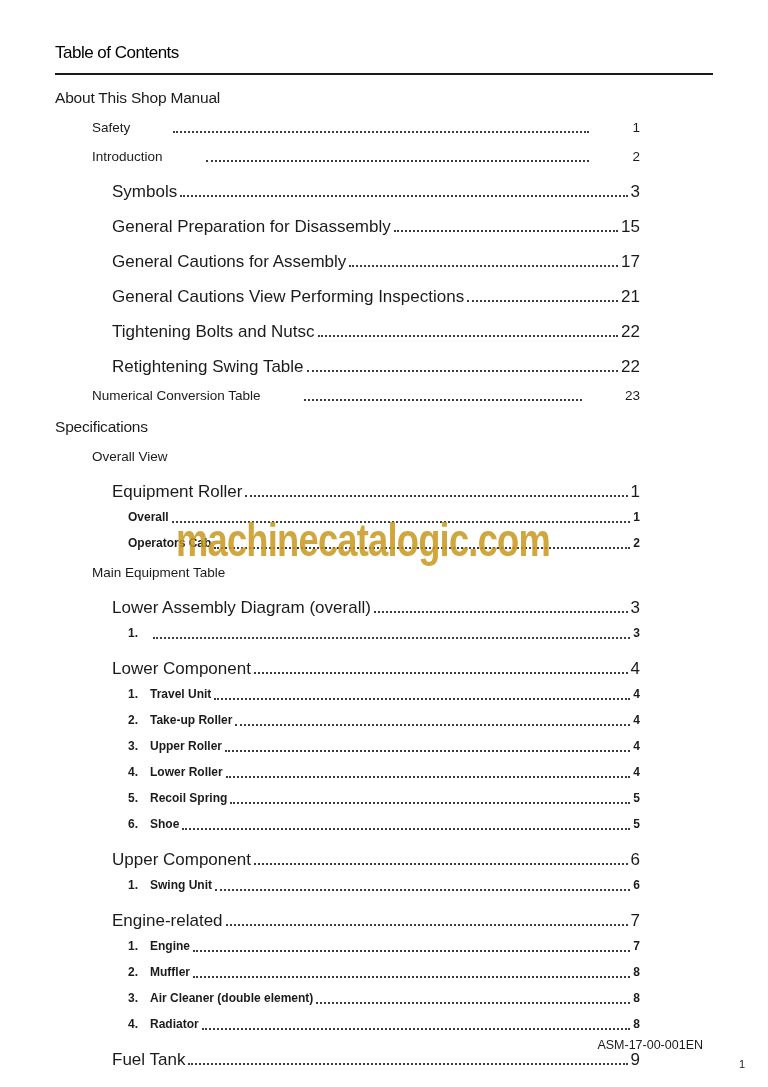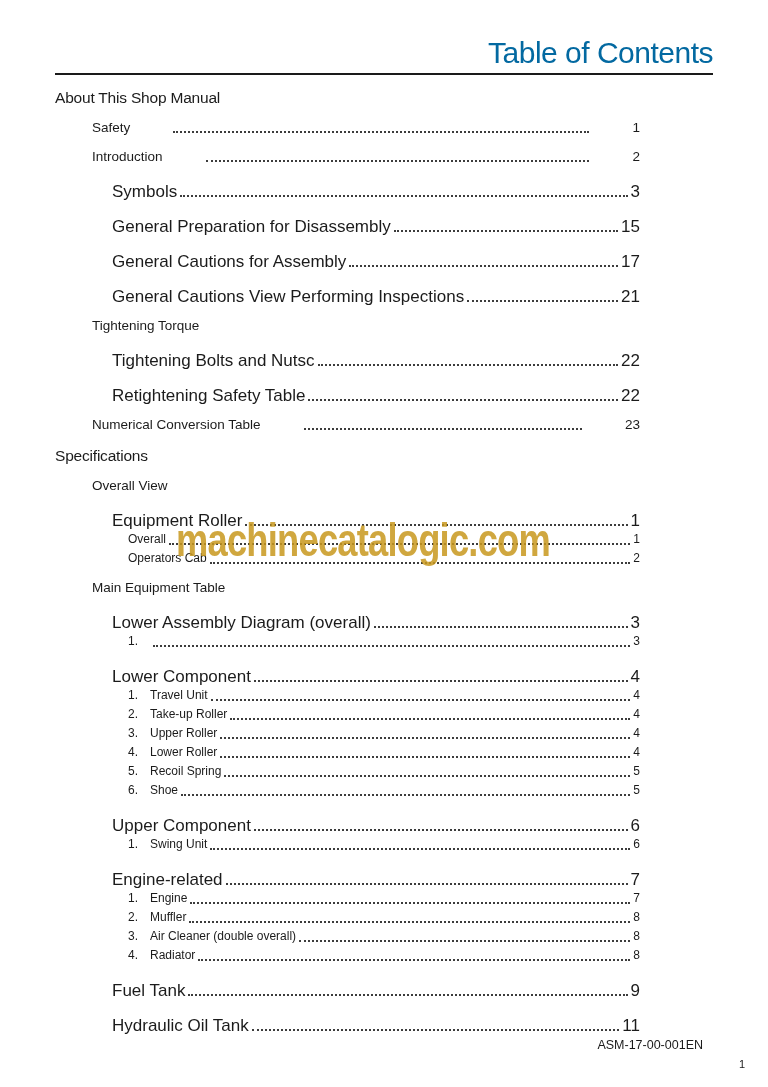--- a/index.html
+++ b/index.html
@@ -14,25 +14,24 @@
     overflow: hidden;
     font-family: "Liberation Sans", sans-serif;
     color: #1b1b1b;
   }
   .page {
     padding: 40px 55px 0 55px;
     width: 658px;
     box-sizing: content-box;
   }
   .doc-title {
-    text-align: right;
-    font-size: 30px;
+    font-size: 17px;
     line-height: 26px;
     letter-spacing: -0.5px;
-    color: #0369a1;
+    color: #000000;
     padding-bottom: 7px;
     border-bottom: 2px solid #1a1a1a;
   }
   .toc {
     margin-right: 73px; 
   }
   .row {
     display: flex;
     align-items: flex-end;
     line-height: 17px;
@@ -51,22 +50,23 @@
     padding-left: 37px;
     gap: 40px;
   }
   .l3 {
     font-size: 17px;
     margin-top: 18px;
     padding-left: 57px;
   }
   .l4 {
     font-size: 12px;
-    margin-top: 2px;
+    margin-top: 9px;
     padding-left: 73px;
+    font-weight: bold;
   }
   .num {
     width: 22px;
     flex: 0 0 22px;
   }
   .dots {
     flex: 1 1 auto;
     border-bottom: 2px dotted #3c3c3c;
     margin: 0 3px 3px 3px;
     min-width: 10px;
@@ -134,30 +134,27 @@
       <div class="row l3">
         <span class="label">General Cautions for Assembly</span>
         <span class="dots"></span>
         <span class="pagenum">17</span>
       </div>
       <div class="row l3">
         <span class="label">General Cautions View Performing Inspections</span>
         <span class="dots"></span>
         <span class="pagenum">21</span>
       </div>
-      <div class="row l2">
-        <span class="label">Tightening Torque</span>
-      </div>
       <div class="row l3">
         <span class="label">Tightening Bolts and Nutsc</span>
         <span class="dots"></span>
         <span class="pagenum">22</span>
       </div>
       <div class="row l3">
-        <span class="label">Retightening Safety Table</span>
+        <span class="label">Retightening Swing Table</span>
         <span class="dots"></span>
         <span class="pagenum">22</span>
       </div>
       <div class="row l2">
         <span class="label">Numerical Conversion Table</span>
         <span class="dots"></span>
         <span class="pagenum">23</span>
       </div>
       <div class="row l1">
         <span class="label">Specifications</span>
@@ -257,21 +254,21 @@
         <span class="pagenum">7</span>
       </div>
       <div class="row l4">
         <span class="num">2.</span>
         <span class="label">Muffler</span>
         <span class="dots"></span>
         <span class="pagenum">8</span>
       </div>
       <div class="row l4">
         <span class="num">3.</span>
-        <span class="label">Air Cleaner (double overall)</span>
+        <span class="label">Air Cleaner (double element)</span>
         <span class="dots"></span>
         <span class="pagenum">8</span>
       </div>
       <div class="row l4">
         <span class="num">4.</span>
         <span class="label">Radiator</span>
         <span class="dots"></span>
         <span class="pagenum">8</span>
       </div>
       <div class="row l3">

